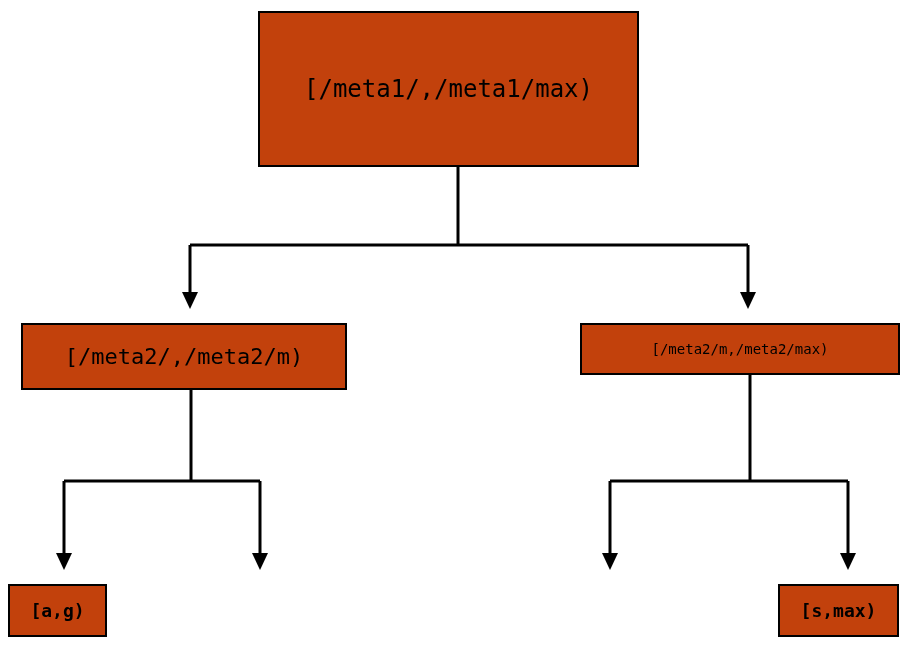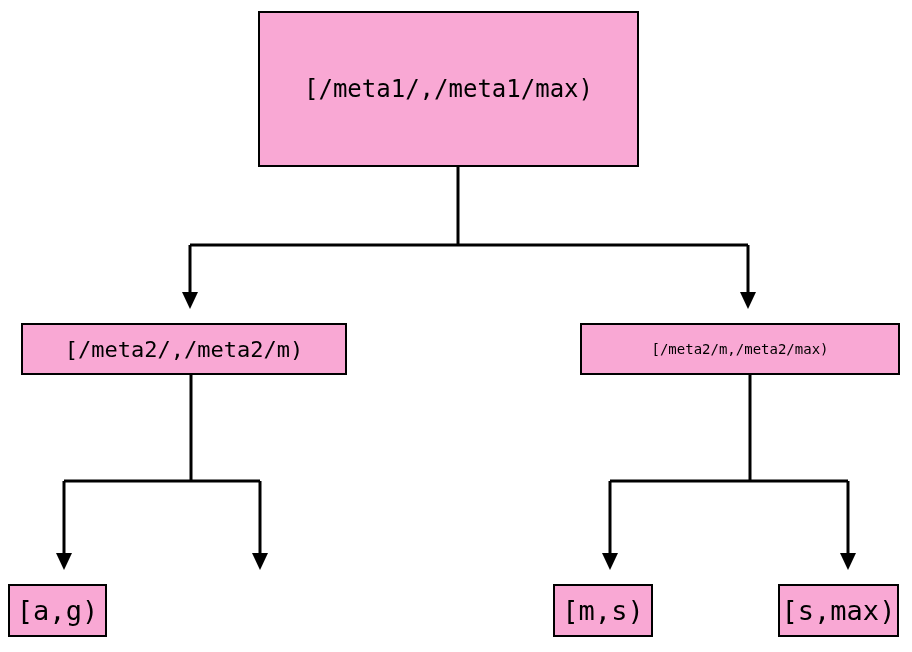--- a/index.html
+++ b/index.html
@@ -24,55 +24,56 @@
     left: 0;
     top: 0;
     width: 912px;
     height: 652px;
     pointer-events: none;
   }
   .node {
     position: absolute;
     box-sizing: border-box;
     border: 2px solid #000000;
-    background: #f9a8d4;
+    background: #c2410c;
     display: flex;
     align-items: center;
     justify-content: center;
     text-align: center;
     white-space: pre;
     font-family: "DejaVu Sans Mono", monospace;
     color: #000000;
     letter-spacing: 0px;
   }
   .node.root {
     left: 258px;
     top: 11px;
     width: 381px;
     height: 156px;
     font-size: 24px;
   }
   .node.mid-left {
     left: 21px;
     top: 323px;
     width: 326px;
-    height: 52px;
+    height: 67px;
     font-size: 22px;
   }
   .node.mid-right {
     left: 580px;
     top: 323px;
     width: 320px;
     height: 52px;
     font-size: 14px;
   }
   .node.leaf {
     top: 584px;
     height: 53px;
-    font-size: 27px;
+    font-size: 18px;
+    font-weight: bold;
   }
   .node.leaf-1 { left: 8px;   width: 99px; }
   .node.leaf-2 { left: 203px; width: 100px; }
   .node.leaf-3 { left: 553px; width: 100px; }
   .node.leaf-4 { left: 778px; width: 121px; }
 </style>
 </head>
 <body>
 
 <div id="canvas">
@@ -110,17 +111,16 @@
 
   <div class="node root">[/meta1/,/meta1/max)</div>
 
   <div class="node mid-left">[/meta2/,/meta2/m)</div>
 
   <div class="node mid-right">[/meta2/m,/meta2/max)</div>
 
   <div class="node leaf leaf-1">[a,g)</div>
 
 
-  <div class="node leaf leaf-3">[m,s)</div>
 
   <div class="node leaf leaf-4">[s,max)</div>
 
 </div>
 
 </body></html>

